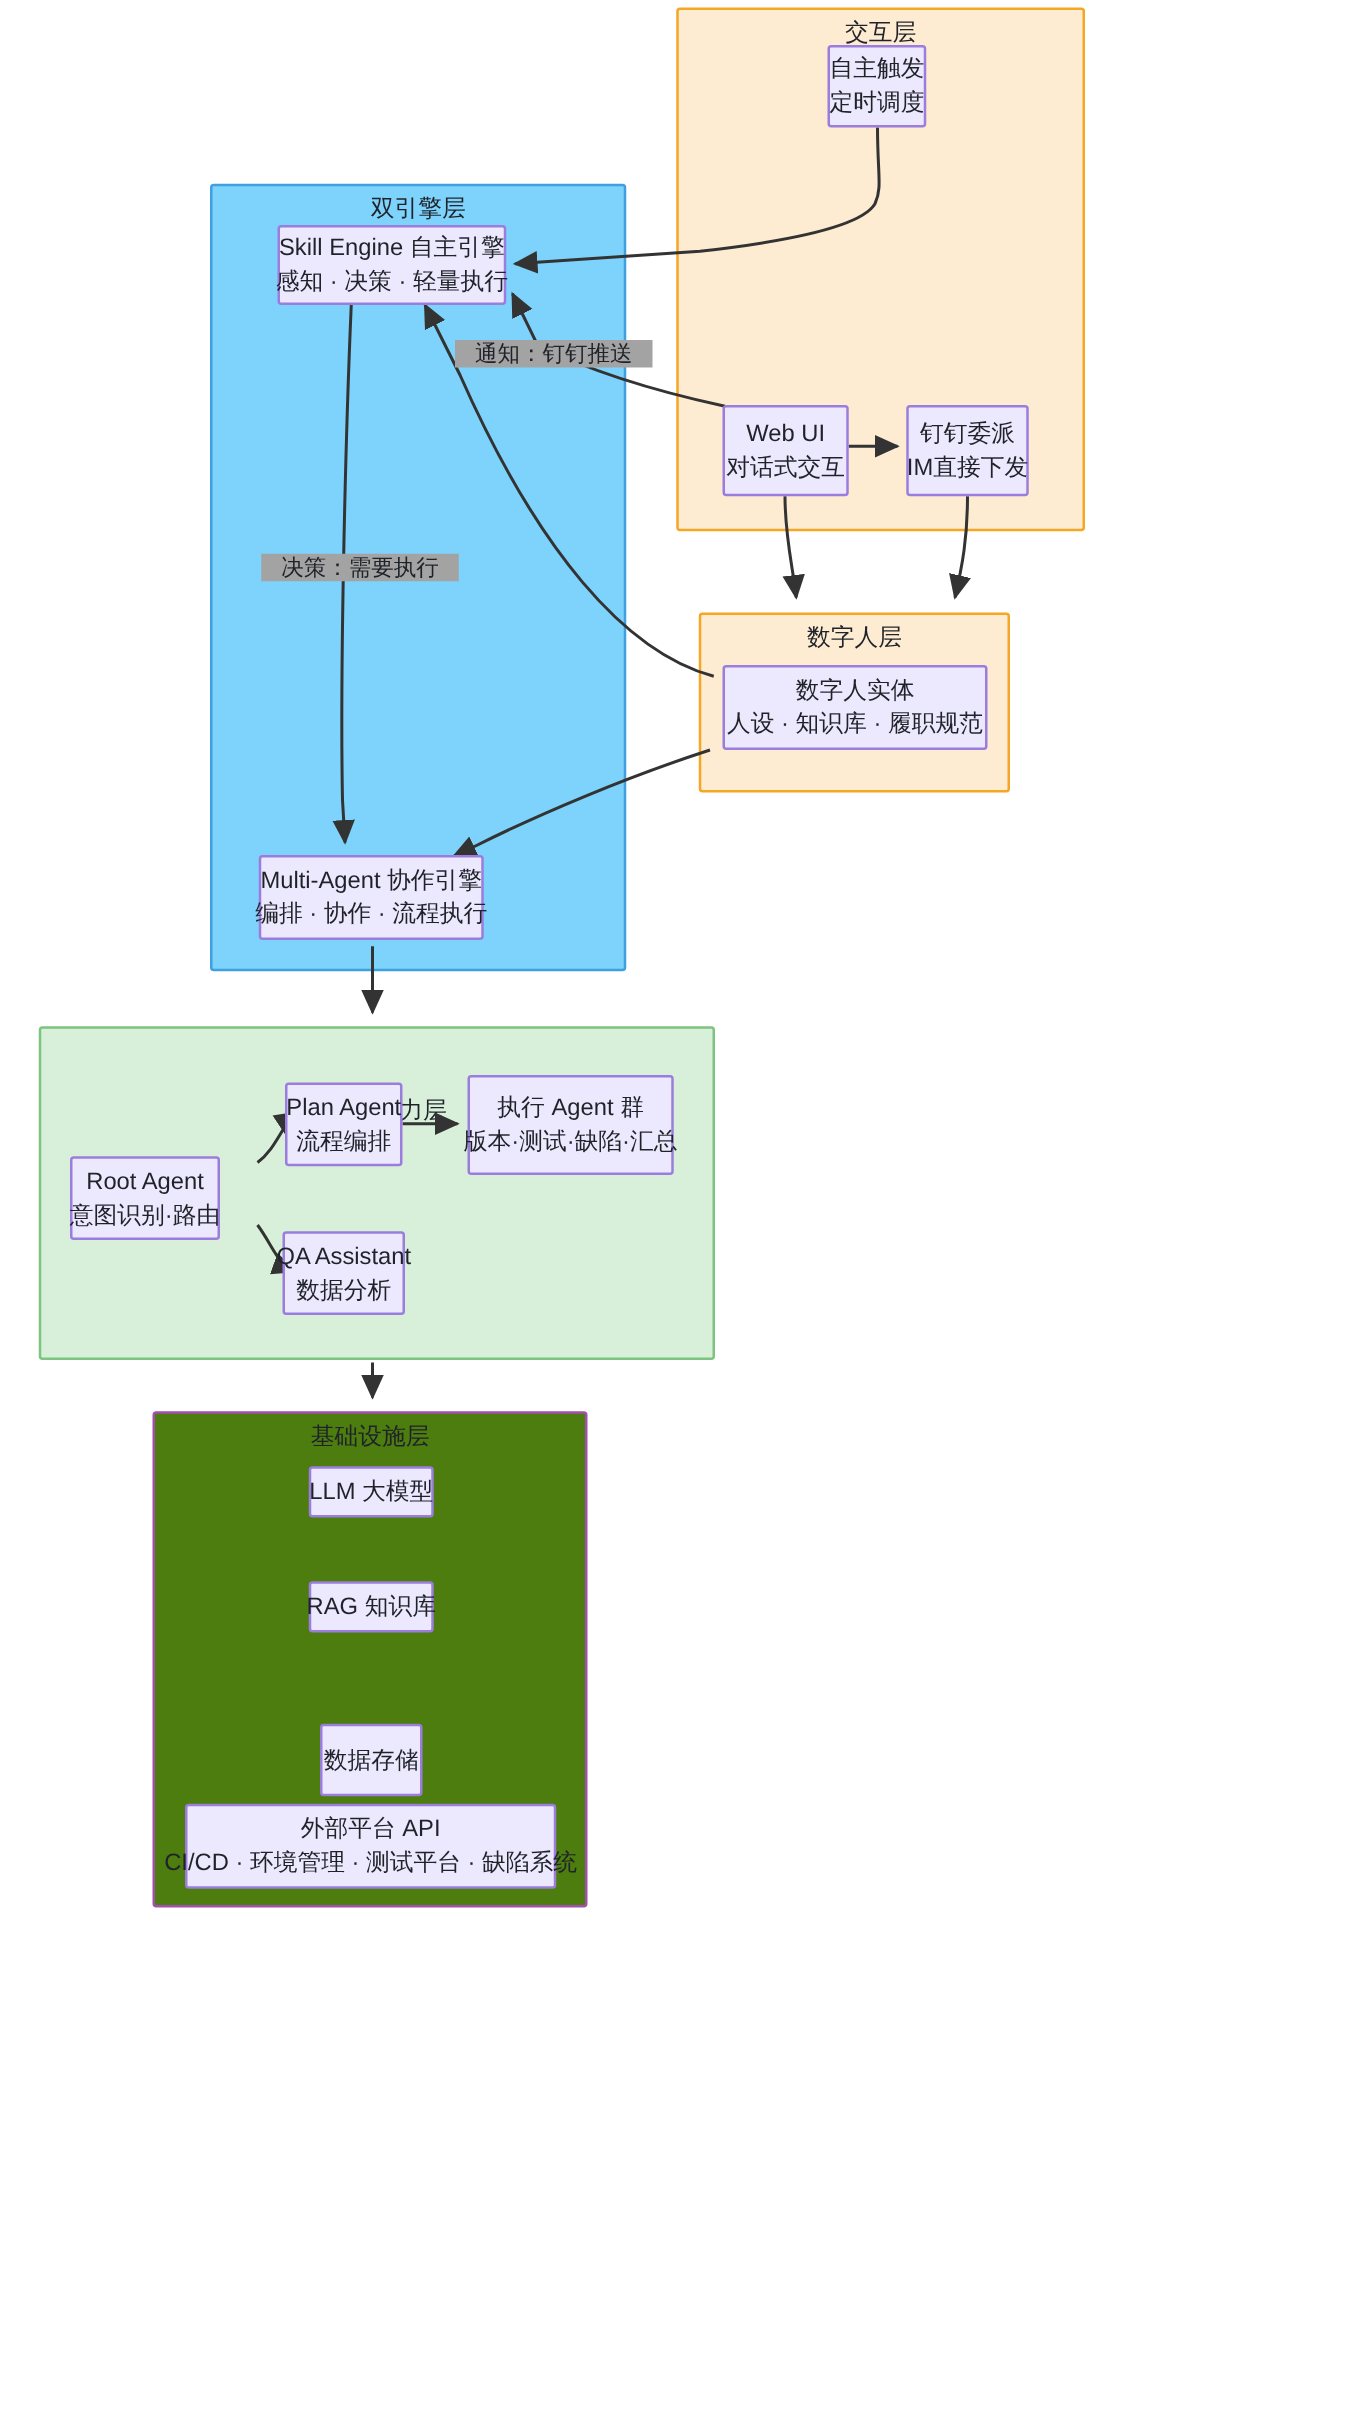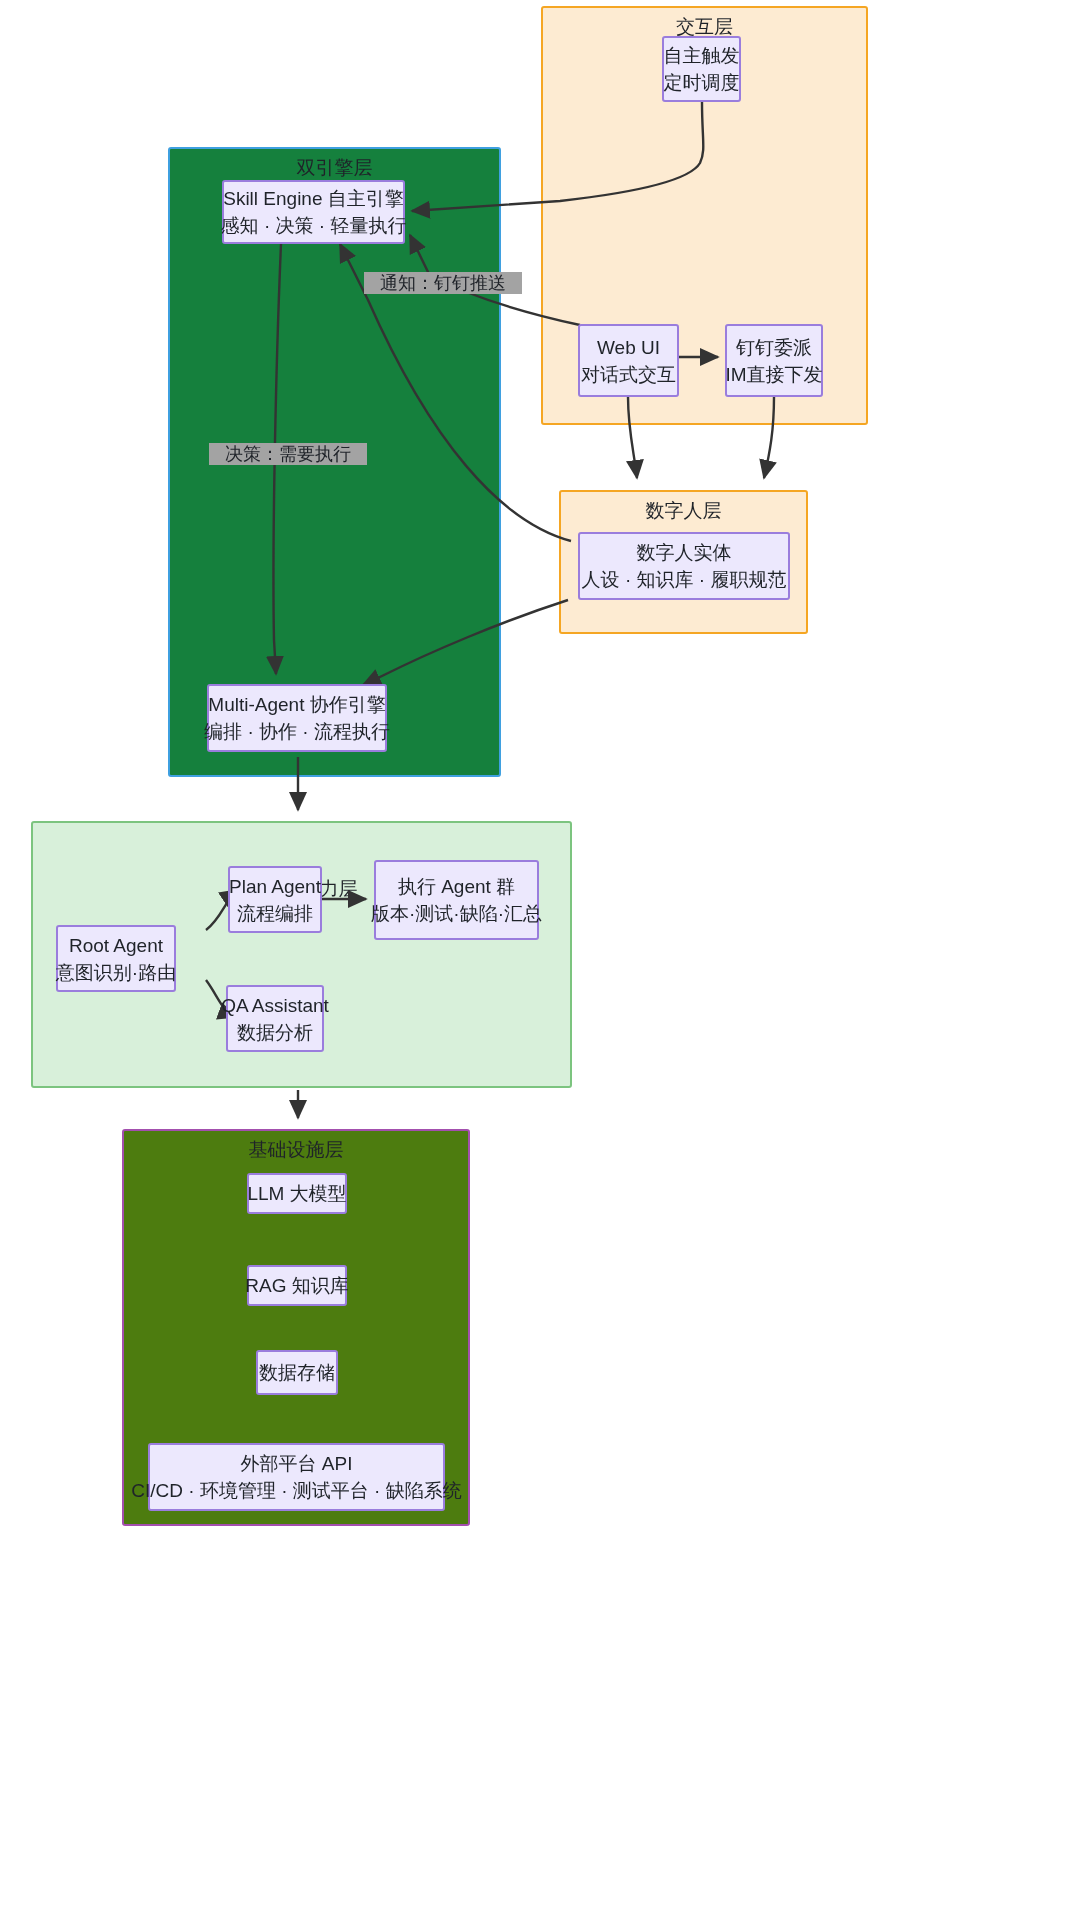--- a/index.html
+++ b/index.html
@@ -64,21 +64,21 @@
     position: absolute;
     background: #a3a3a3;
     color: #1f2329;
     font-size: 18px;
     line-height: 22px;
     white-space: nowrap;
     padding: 0 16px;
   }
   
   .cluster-orange { background: #fdebd2; border-color: #f5a623; padding-left: 48px; }
-  .cluster-blue   { background: #15803d; border-color: #3fa0e0; }
+  .cluster-blue   { background: #7dd3fc; border-color: #3fa0e0; }
   .cluster-green  { background: #d8f0da; border-color: #7cc47f; }
   .cluster-purple { background: #4d7c0f; border-color: #a34fae; }
 </style>
 </head>
 <body>
 
 <div id="canvas">
 
   <div class="cluster cluster-orange" style="left:541px; top:6px; width:327px; height:419px;">
     <div class="cluster-title" style="top:8px;">交互层</div>
@@ -187,21 +187,21 @@
   </div>
 
   <div class="node" style="left:247px; top:1173px; width:100px; height:41px;">
     <span class="l1">LLM 大模型</span>
   </div>
 
   <div class="node" style="left:247px; top:1265px; width:100px; height:41px;">
     <span class="l1">RAG 知识库</span>
   </div>
 
-  <div class="node" style="left:256px; top:1350px; width:82px; height:45px;">
+  <div class="node" style="left:256px; top:1379px; width:82px; height:58px;">
     <span class="l1">数据存储</span>
   </div>
 
   <div class="node" style="left:148px; top:1443px; width:297px; height:68px;">
     <span class="l1">外部平台 API</span>
     <span class="l2">CI/CD · 环境管理 · 测试平台 · 缺陷系统</span>
   </div>
 
   <div class="edge-label" style="left:364px; top:272px;">通知：钉钉推送</div>
 

